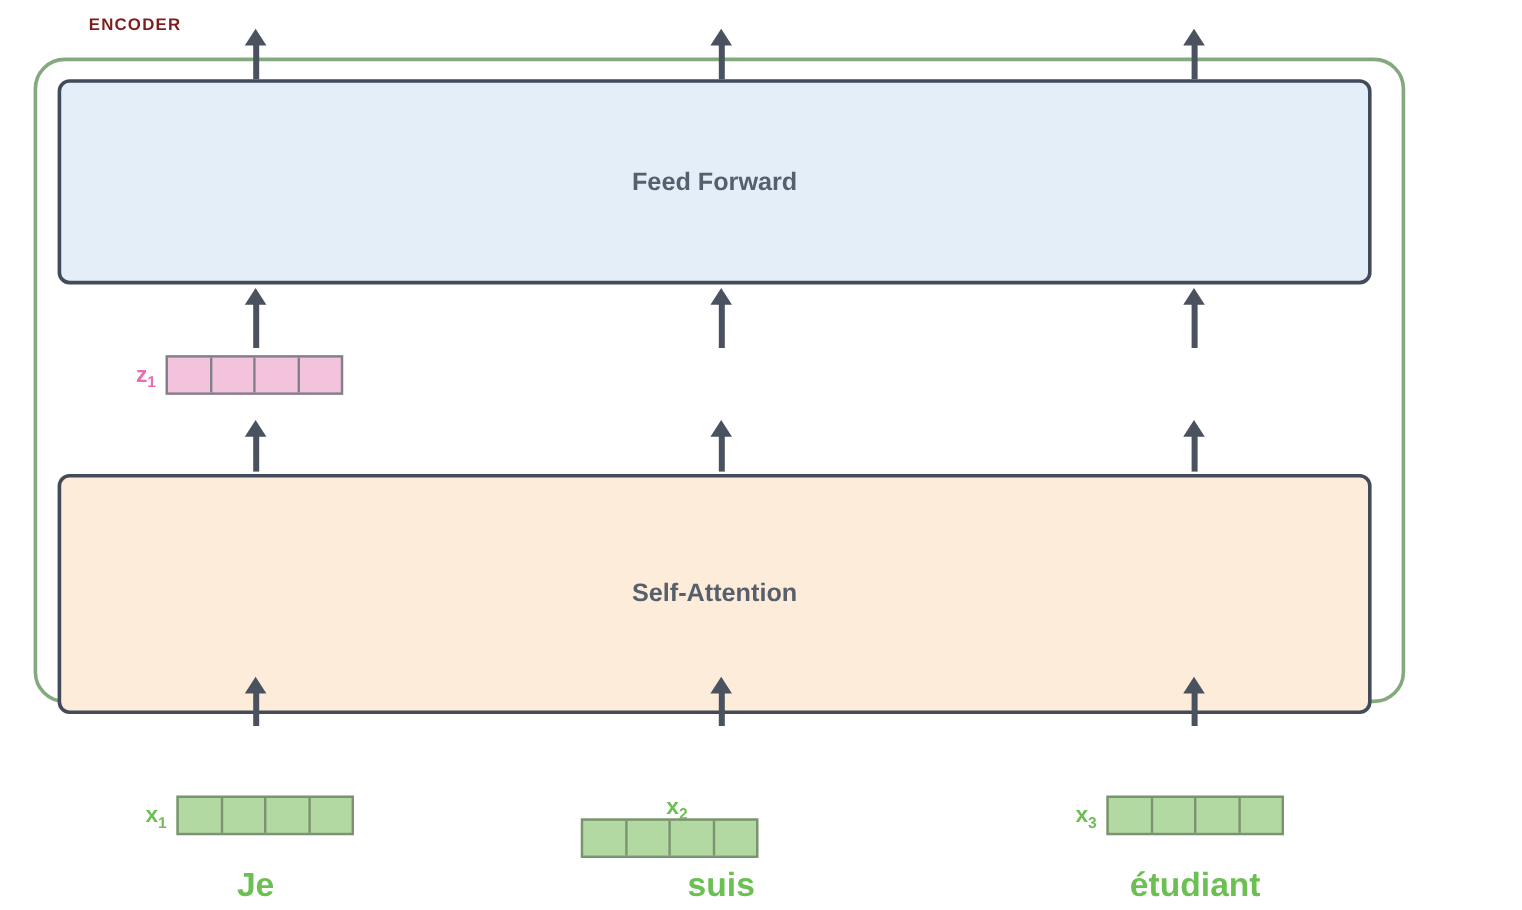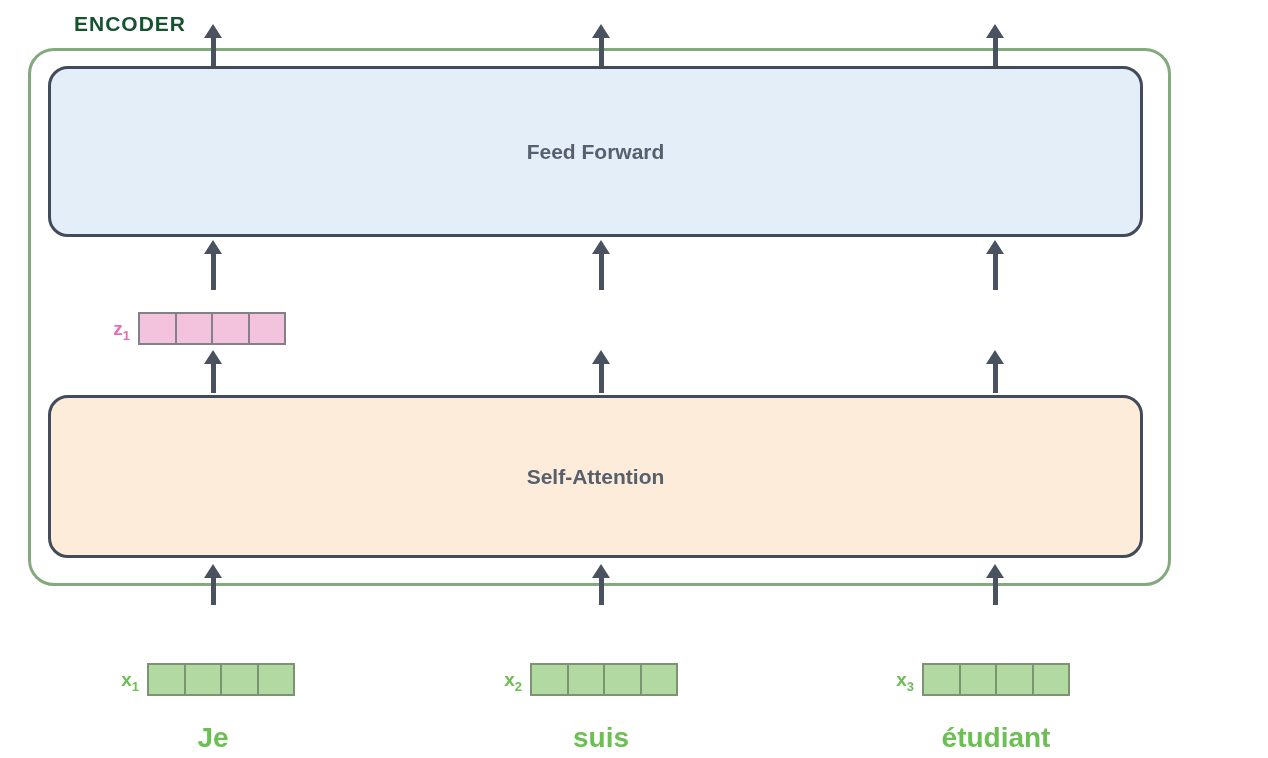--- a/index.html
+++ b/index.html
@@ -6,42 +6,42 @@
   .canvas{
     position:relative;
     width:1268px;height:758px;
     background:#ffffff;
     font-family:"Liberation Sans", sans-serif;
     overflow:hidden;
   }
   
   .encoder-label{
     position:absolute;left:74px;top:12px;
-    font-size:21px;font-weight:700;letter-spacing:1px;
-    color:#14532d;
+    font-size:14px;font-weight:700;letter-spacing:1px;
+    color:#7f1d1d;
   }
   
   .encoder-outline{
     position:absolute;left:28px;top:48px;
     width:1137px;height:532px;
     border:3px solid #85a97e;border-radius:26px;
     background:transparent;
   }
   
   .block{
     position:absolute;left:48px;width:1095px;
-    border:3.5px solid #414b59;border-radius:20px;
+    border:3.5px solid #414b59;border-radius:10px;
     display:flex;align-items:center;justify-content:center;
     box-sizing:border-box;
   }
   .block-label{
     font-size:21px;font-weight:600;color:#575f6d;
   }
   .feed-forward{top:66px;height:171px;background:#e4eef9;}
-  .self-attention{top:395px;height:163px;background:#fcecd9;align-items:center;}
+  .self-attention{top:395px;height:200px;background:#fcecd9;align-items:center;}
   
   .arrow{position:absolute;width:18px;z-index:5;}
   .arrow .head{
     width:0;height:0;margin:0 auto;
     border-left:9px solid transparent;
     border-right:9px solid transparent;
     border-bottom:14px solid #4a5260;
   }
   .arrow .shaft{
     position:absolute;left:6.5px;top:12px;bottom:0;
@@ -65,24 +65,24 @@
   .x-label{color:#6cbf53;}
   .vec-box{
     display:flex;width:148px;height:33px;box-sizing:border-box;
   }
   .z-box{border:2px solid #82808a;background:#f3c3dd;}
   .x-box{border:2px solid #7b9370;background:#b3d9a3;}
   .vec-cell{flex:1;box-sizing:border-box;}
   .z-box .vec-cell{border-right:2px solid #82808a;}
   .x-box .vec-cell{border-right:2px solid #7b9370;}
   .vec-box .vec-cell:last-child{border-right:none;}
-  .z-row{top:312px;}
+  .z-row{top:296px;}
   .x-row{top:663px;}
   .g-z1{left:92px;}  .g-z2{left:480px;} .g-z3{left:875px;}
-  .g-x1{left:101px;}  .g-x2{left:484px;} .g-x3{left:876px;}
+  .g-x1{left:101px;}  .g-x2{left:484px;flex-direction:column;} .g-x3{left:876px;}
   
   .word-label{
     position:absolute;top:722px;transform:translateX(-50%);
     font-size:28px;font-weight:700;color:#6cbf53;
   }
   .w-c1{left:213px;} .w-c2{left:601px;text-align:center;} .w-c3{left:996px;}
 </style>
 </head>
 <body>
 

